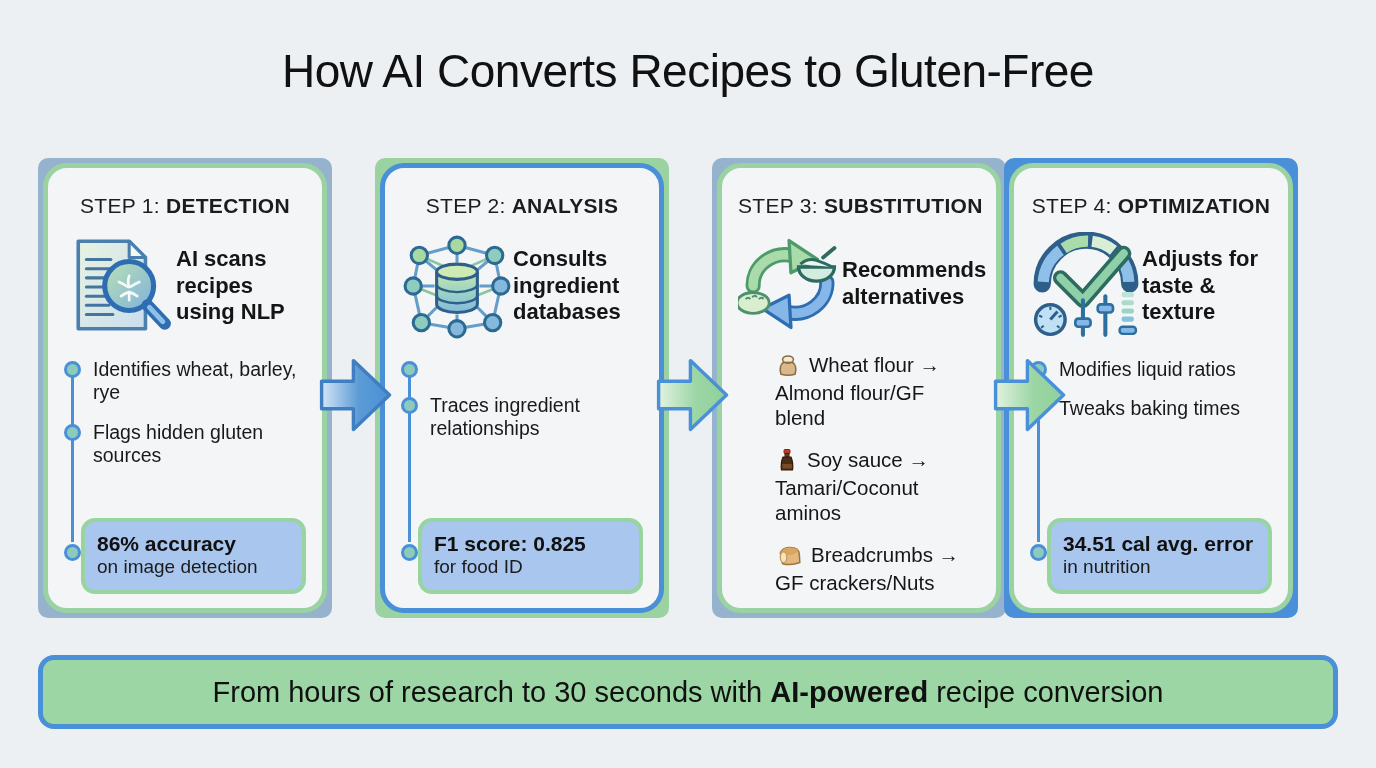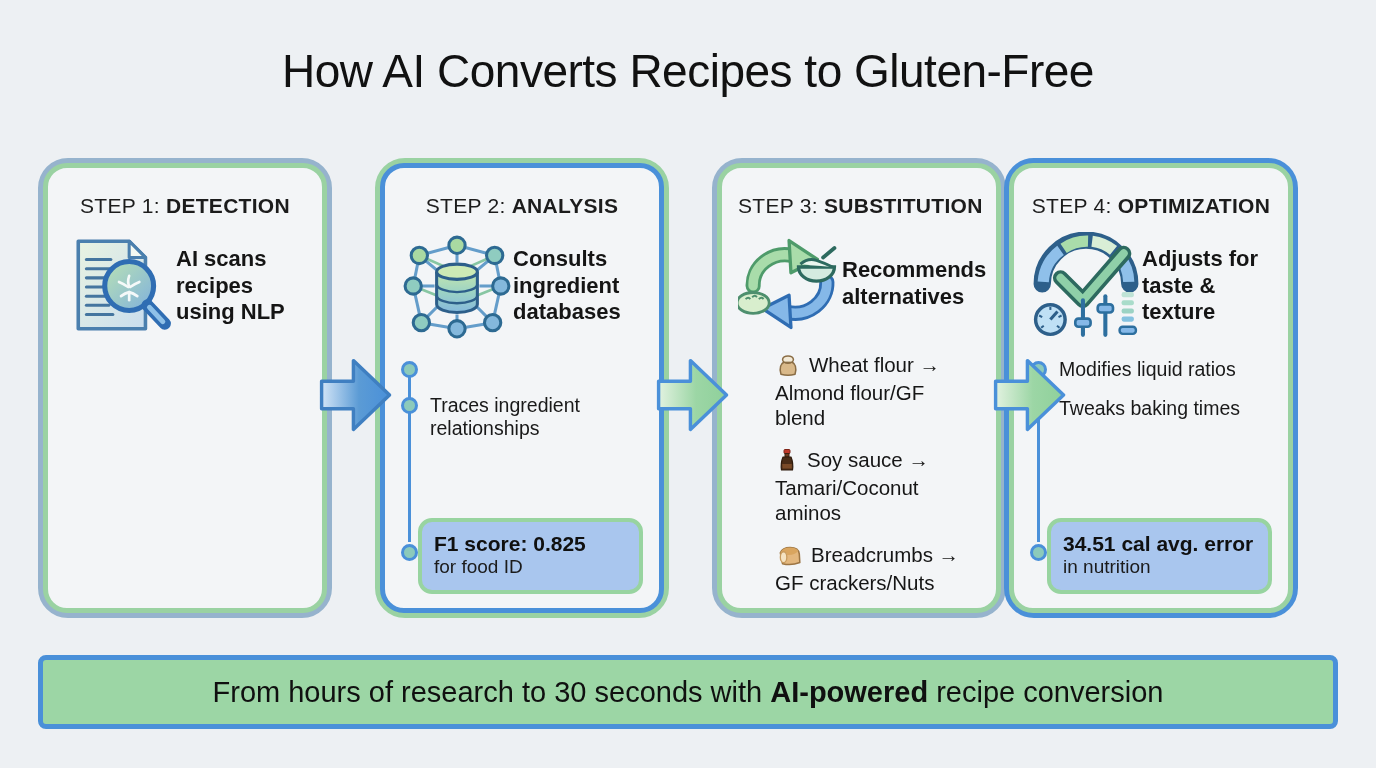--- a/index.html
+++ b/index.html
@@ -18,21 +18,21 @@
     font-weight:500;
     letter-spacing:-0.5px;
     color:#111;
   }
   
   .card {
     position:absolute;
     top:158px;
     width:294px;
     height:460px;
-    border-radius:30px;
+    border-radius:10px;
     border:5px solid #96b3cd;
     background:#96b3cd;
   }
   .card.alt   { border-color:#9ad2a2; background:#9ad2a2; }
   .card.blue2 { border-color:#4a90d9; background:#4a90d9; }
   .card-inner {
     width:100%; height:100%;
     border-radius:24px;
     border:5px solid #9ad2a2;
     background:#f3f5f7;
@@ -101,21 +101,21 @@
   .flow-arrow { position:absolute; top:352px; z-index:6; }
   .arrow1 { left:318px; } .arrow2 { left:655px; } .arrow3 { left:992px; }
 
   
   .footer-banner {
     position:absolute;
     left:38px; top:655px;
     width:1300px; height:74px;
     background:#9cd6a5;
     border:5px solid #4a90d9;
-    border-radius:8px;
+    border-radius:16px;
     display:flex;
     align-items:center;
     justify-content:center;
   }
   .footer-text { font-size:29px; color:#101010; white-space:pre-wrap; }
   .footer-text .fb { font-weight:bold; }
 </style>
 </head>
 <body>
 
@@ -172,20 +172,37 @@
             <path d="M74 48 q-5 2 -9 5"></path>
           <path d="M56 62 q4 -3 8 -4"></path>
             <path d="M72 62 q-4 -3 -8 -4"></path>
             <path d="M64 66 v-6"></path>
         </g>
         <line x1="82" y1="71" x2="99" y2="89" stroke="#2f6db3" stroke-width="12" stroke-linecap="round"></line>
         <line x1="84" y1="73" x2="97" y2="87" stroke="#8fc1e8" stroke-width="5" stroke-linecap="round"></line>
       </svg>
       <div class="summary">AI scans recipes using NLP</div>
     </div>
+    <div class="timeline">
+      <div class="bullet-row">
+        <div class="dot"></div>
+        <div class="bullet-text">Identifies wheat, barley, rye</div>
+      </div>
+      <div class="bullet-row">
+        <div class="dot"></div>
+        <div class="bullet-text">Flags hidden gluten sources</div>
+      </div>
+      <div class="highlight-row">
+        <div class="dot"></div>
+        <div class="highlight-box">
+          <div class="hl-bold">86% accuracy</div>
+          <div class="hl-text">on image detection</div>
+        </div>
+      </div>
+    </div>
   </div>
 </div>
 
 <div class="card alt card2">
   <div class="card-inner">
     <div class="step-header"><span>STEP 2:</span><span class="step-name">ANALYSIS</span></div>
     <div class="icon-row">
       <svg width="112" height="108" viewBox="0 0 110 104">
         <g stroke="#5d99c8" stroke-width="3" opacity="0.95">
           <line x1="18" y1="22" x2="55" y2="12"></line>

